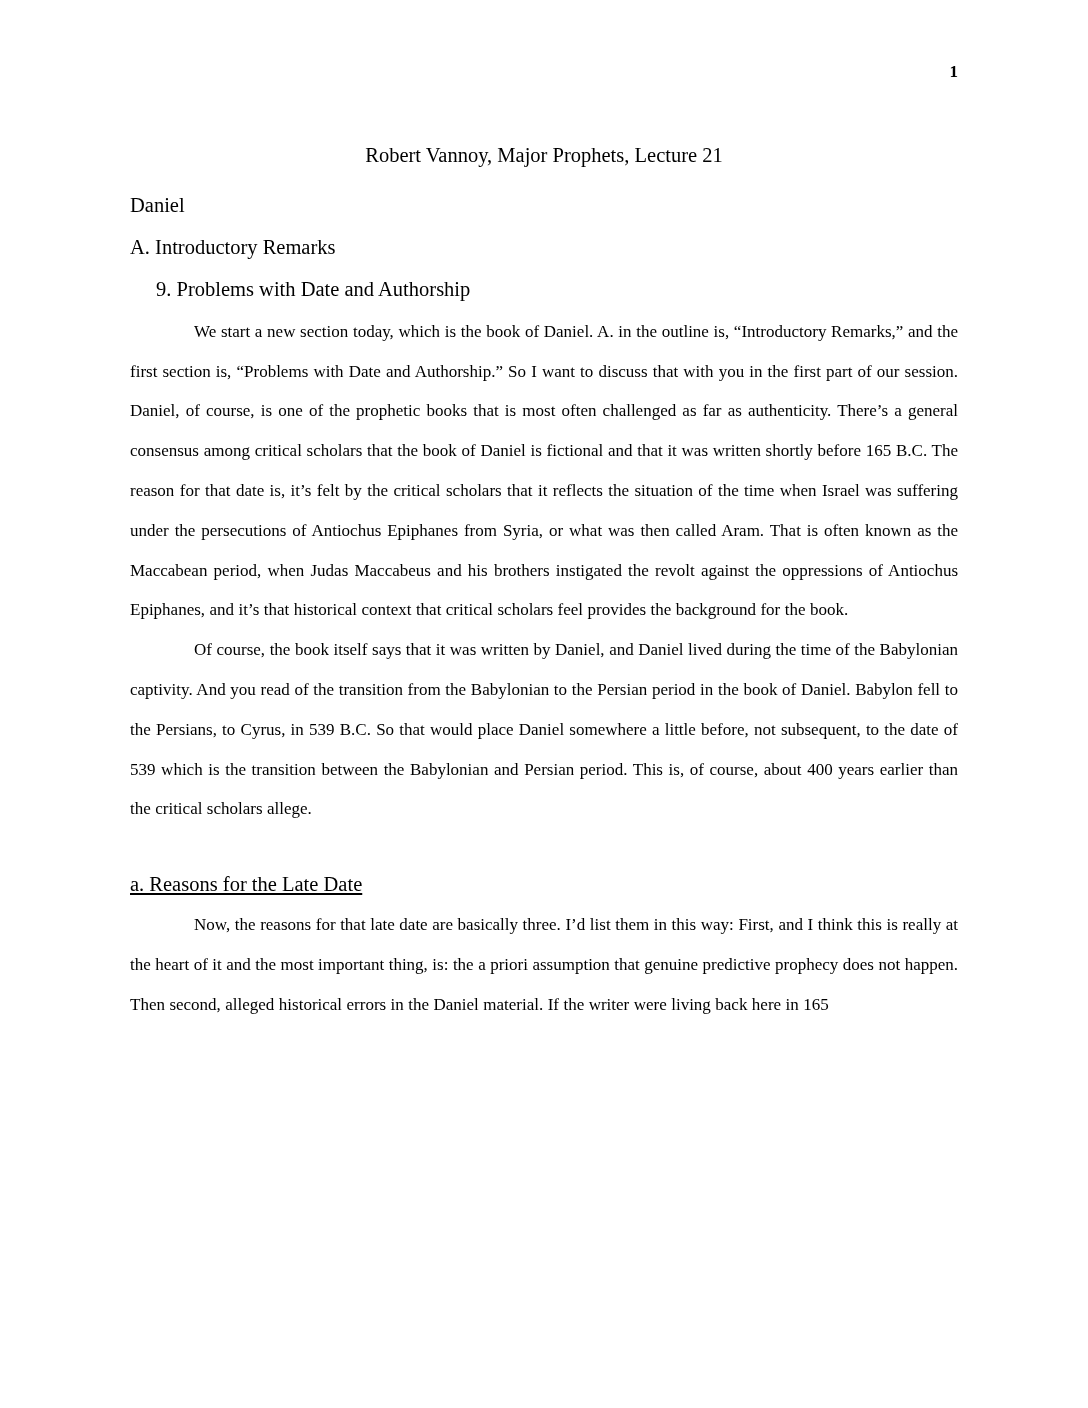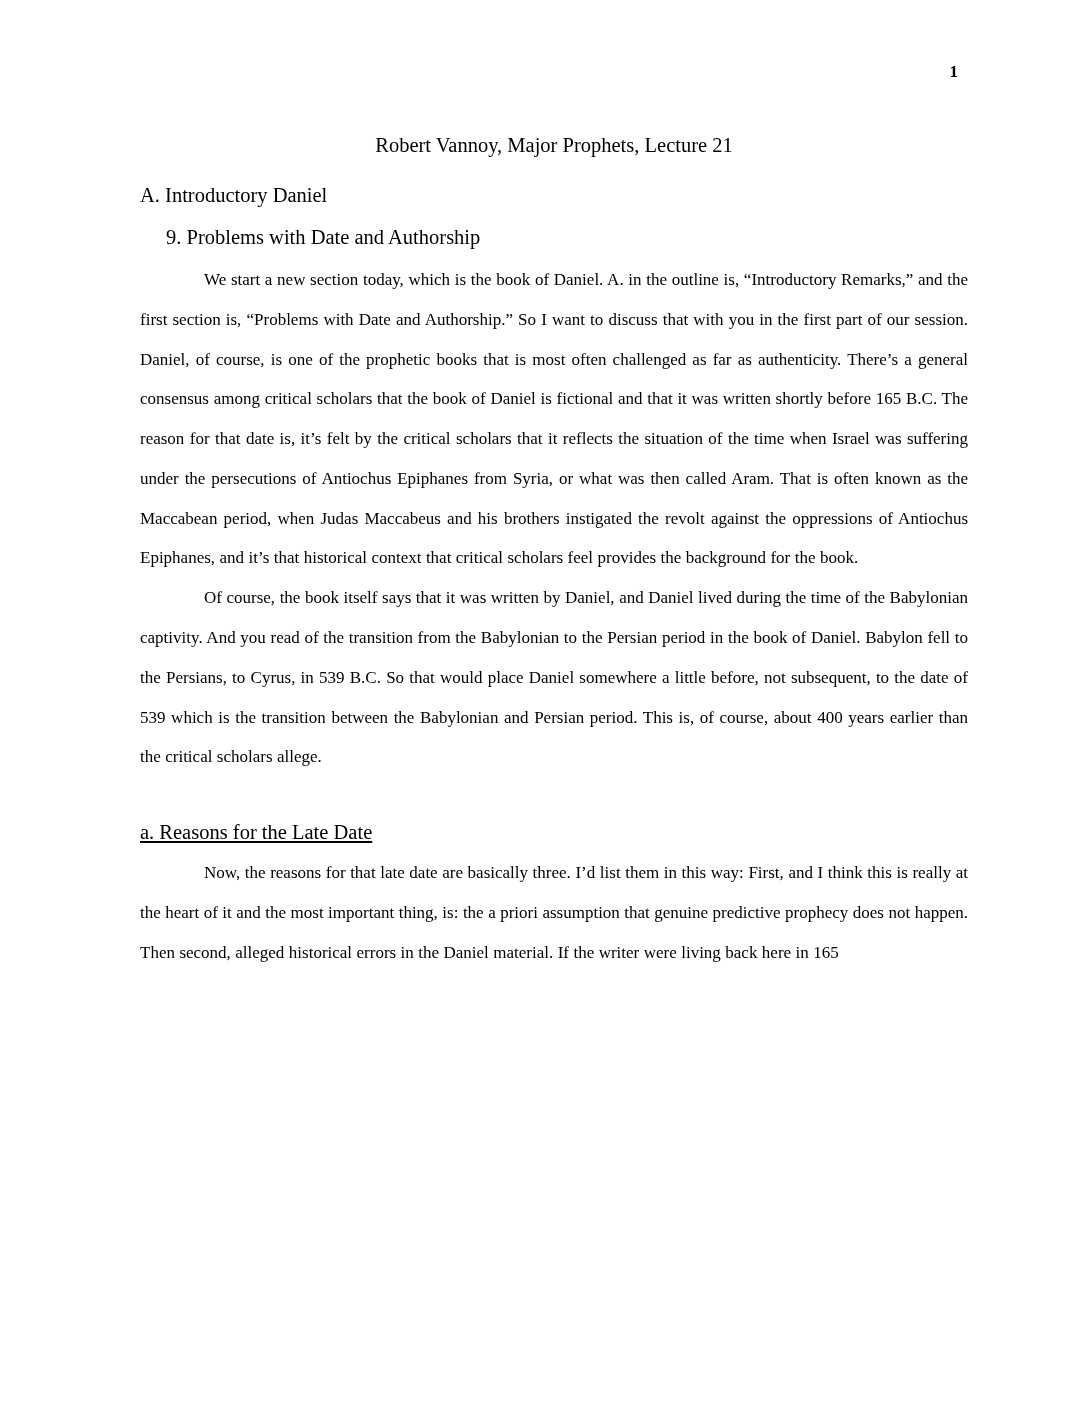--- a/index.html
+++ b/index.html
@@ -22,23 +22,22 @@
     position: absolute;
     top: 62px;
     right: 130px;
     font-size: 17px;
     font-weight: bold;
     font-family: "Liberation Serif", serif;
   }
   .content {
     position: absolute;
     left: 130px;
-    top: 126px;
+    top: 136px;
     width: 828px;
-    margin-left: 10px;
   }
   .title-line {
     text-align: center;
     font-size: 20.5px;
     line-height: 1.95;
   }
   .heading {
     font-size: 20.5px;
     line-height: 1.95;
     margin-top: 2px;
@@ -74,21 +73,22 @@
 <div class="page">
 
   <div class="page-number">1</div>
 
   <div class="content">
 
     <div class="title-line">Robert Vannoy, Major Prophets, Lecture 21</div>
 
     <div class="spacer-sm"></div>
 
-    <div class="heading lvl1">A.  Introductory Daniel</div>
+    <div class="heading lvl1">Daniel</div>
+    <div class="heading lvl1">A.  Introductory Remarks</div>
     <div class="heading lvl2">9.  Problems with Date and Authorship</div>
 
     <p class="body first">We start a new section today, which is the book of Daniel. A. in the outline is, “Introductory Remarks,” and the first section is, “Problems with Date and Authorship.” So I want to discuss that with you in the first part of our session. Daniel, of course, is one of the prophetic books that is most often challenged as far as authenticity. There’s a general consensus among critical scholars that the book of Daniel is fictional and that it was written shortly before 165 B.C. The reason for that date is, it’s felt by the critical scholars that it reflects the situation of the time when Israel was suffering under the persecutions of Antiochus Epiphanes from Syria, or what was then called Aram. That is often known as the Maccabean period, when Judas Maccabeus and his brothers instigated the revolt against the oppressions of Antiochus Epiphanes, and it’s that historical context that critical scholars feel provides the background for the book.</p>
 
     <p class="body">Of course, the book itself says that it was written by Daniel, and Daniel lived during the time of the Babylonian captivity. And you read of the transition from the Babylonian to the Persian period in the book of Daniel. Babylon fell to the Persians, to Cyrus, in 539 B.C. So that would place Daniel somewhere a little before, not subsequent, to the date of 539 which is the transition between the Babylonian and Persian period. This is, of course, about 400 years earlier than the critical scholars allege.</p>
 
     <div class="spacer-md"></div>
 
     <div class="heading lvl3">a.  Reasons for the Late Date</div>
 

